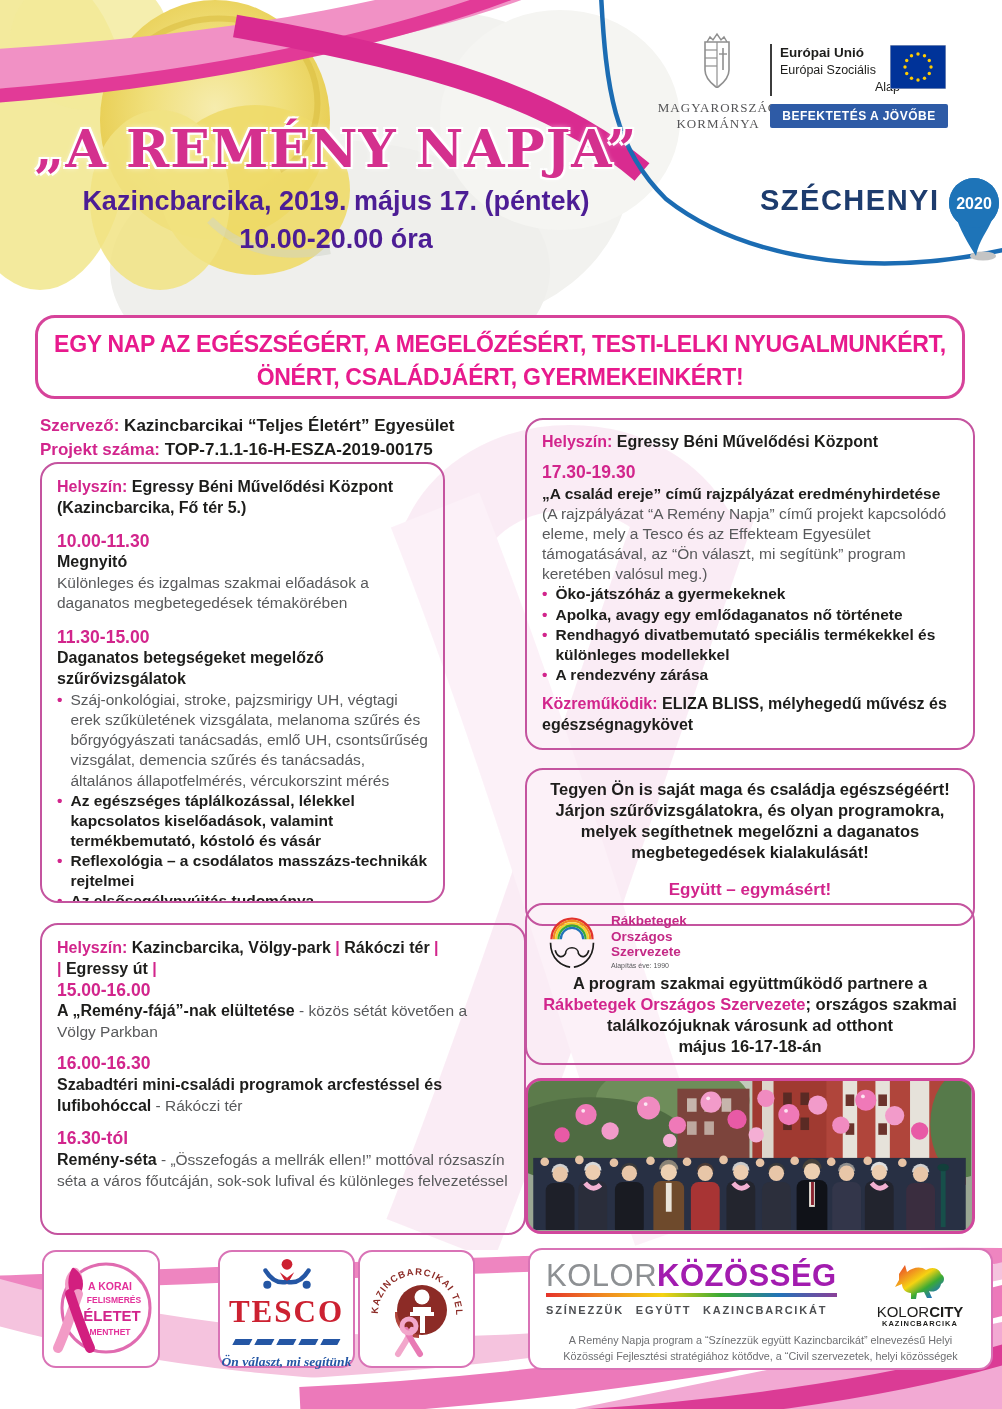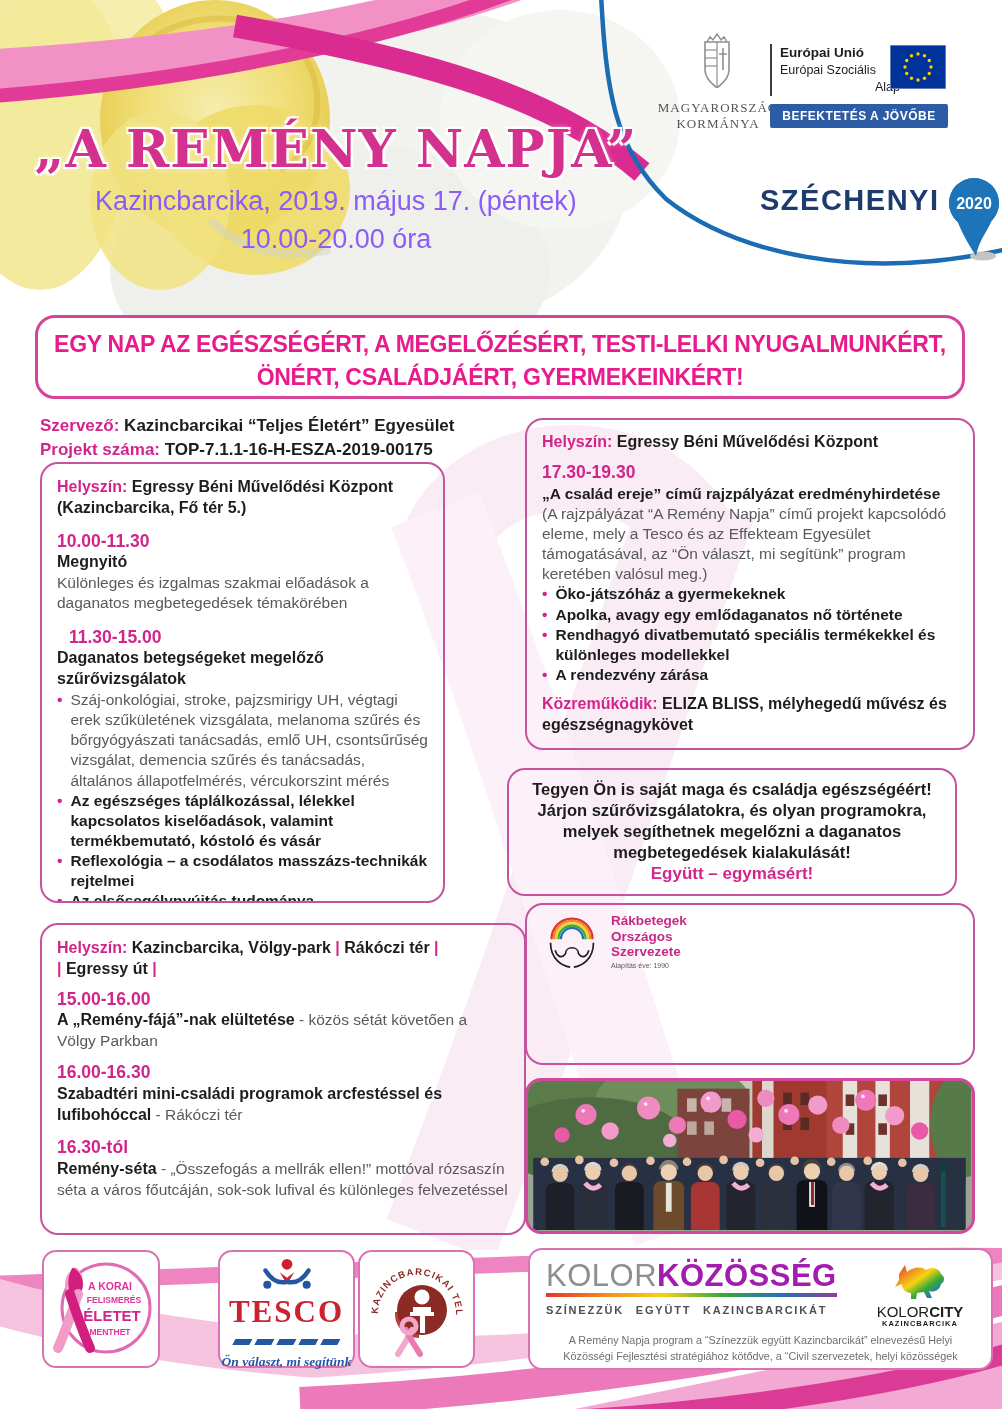--- a/index.html
+++ b/index.html
@@ -10,21 +10,21 @@
   .whitebox{border:2.5px solid #d973b6;border-radius:14px;background:#ffffff;box-sizing:border-box;}
   .lbl{color:#d2258c;font-weight:bold;}
   .time{color:#d2258c;font-weight:bold;font-size:17.5px;line-height:1.25;}
   .b{font-weight:bold;color:#1d1d1b;}
   .gray{color:#58595b;}
   .body-txt{font-size:15.5px;line-height:1.3;}
   .bullet{display:flex;gap:8px;font-size:15.5px;line-height:1.3;}
   .bullet::before{content:"•";color:#d2258c;font-weight:bold;flex:0 0 auto;}
   .title{font-family:"DejaVu Serif",serif;font-weight:bold;font-size:52px;letter-spacing:1px;color:#d4308e;
          text-shadow:-2px -2px 0 #fff,2px -2px 0 #fff,-2px 2px 0 #fff,2px 2px 0 #fff,0 0 6px #fff;}
-  .hdr-date{font-size:27px;font-weight:normal;color:#8b5cf6;line-height:1.25;}
+  .hdr-date{font-size:27px;font-weight:bold;color:#4c1d95;line-height:1.25;}
   .banner-line{color:#e81a8d;font-weight:bold;font-size:23px;letter-spacing:-0.3px;line-height:1.45;}
   .centered{text-align:center;}
   .pipe{color:#d2258c;font-weight:bold;}
   .small-serif{font-family:"Liberation Serif",serif;}
   .legal{font-size:10.8px;line-height:1.5;color:#6d6e71;}
   .tesco-word{font-family:"Liberation Serif",serif;font-weight:bold;color:#cc2131;font-size:31px;letter-spacing:2px;line-height:1;}
   .tesco-dash{display:inline-block;width:17px;height:5.5px;background:#2456a4;transform:skewX(-28deg);margin:0 2.5px;}
   .tesco-slogan{font-family:"Liberation Serif",serif;font-style:italic;font-weight:bold;color:#2456a4;font-size:13.5px;}
   .kolor1{font-size:31px;font-weight:400;color:#8d9093;letter-spacing:0.5px;}
   .kolor2{font-size:31px;font-weight:800;color:#a21caf;letter-spacing:0.5px;}
@@ -141,21 +141,21 @@
   </div>
 
   <div class="abs pinkbox" style="left:40px;top:462px;width:405px;height:441px;padding:13px 15px;overflow:hidden;">
     <div class="body-txt" style="font-size:16px;">
       <span class="lbl">Helyszín:</span>
       <span class="b">Egressy Béni Művelődési Központ (Kazincbarcika, Fő tér 5.)</span>
     </div>
     <div class="time" style="margin-top:12px;">10.00-11.30</div>
     <div class="b body-txt" style="font-size:16px;">Megnyitó</div>
     <div class="gray body-txt">Különleges és izgalmas szakmai előadások a daganatos megbetegedések témakörében</div>
-    <div class="time" style="margin-top:13px;margin-left:12px;">11.30-15.00</div>
+    <div class="time" style="margin-top:13px;">11.30-15.00</div>
     <div class="b body-txt" style="font-size:16px;">Daganatos betegségeket megelőző szűrővizsgálatok</div>
     <div class="bullet gray">
         <span>Száj-onkológiai, stroke, pajzsmirigy UH, végtagi erek szűkületének vizsgálata, melanoma szűrés és bőrgyógyászati tanácsadás, emlő UH, csontsűrűség vizsgálat, demencia szűrés és tanácsadás, általános állapotfelmérés, vércukorszint mérés</span>
       </div>
     <div class="bullet b">
         <span>Az egészséges táplálkozással, lélekkel kapcsolatos kiselőadások, valamint termékbemutató, kóstoló és vásár</span>
       </div>
     <div class="bullet b">
         <span>Reflexológia – a csodálatos masszázs-technikák rejtelmei</span>
       </div>
@@ -168,21 +168,21 @@
     <div class="body-txt" style="font-size:16px;">
       <span class="lbl">Helyszín:</span>
       <span class="b">Kazincbarcika, Völgy-park</span>
       <span class="pipe">|</span>
       <span class="b">Rákóczi tér</span>
       <span class="pipe">|</span><br>
       <span class="pipe">|</span>
       <span class="b">Egressy út</span>
       <span class="pipe">|</span>
     </div>
-    <div class="time" style="margin-top:9px;">15.00-16.00</div>
+    <div class="time" style="margin-top:0;">15.00-16.00</div>
     <div class="body-txt"><span class="b" style="font-size:16px;">A „Remény-fájá”-nak elültetése</span><span class="gray"> - közös sétát követően a Völgy Parkban</span></div>
     <div class="time" style="margin-top:11px;">16.00-16.30</div>
     <div class="body-txt"><span class="b" style="font-size:16px;">Szabadtéri mini-családi programok arcfestéssel és lufibohóccal</span><span class="gray"> - Rákóczi tér</span></div>
     <div class="time" style="margin-top:11px;">16.30-tól</div>
     <div class="body-txt"><span class="b" style="font-size:16px;">Remény-séta</span><span class="gray"> - „Összefogás a mellrák ellen!” mottóval rózsaszín séta a város főutcáján, sok-sok lufival és különleges felvezetéssel</span></div>
   </div>
 
   <div class="abs pinkbox" style="left:525px;top:418px;width:450px;height:332px;padding:12px 15px;overflow:hidden;">
     <div class="body-txt" style="font-size:16px;">
       <span class="lbl">Helyszín:</span>
@@ -202,23 +202,23 @@
       </div>
     <div class="bullet b">
         <span>A rendezvény zárása</span>
       </div>
     <div class="body-txt" style="margin-top:9px;font-size:16px;">
       <span class="lbl">Közreműködik:</span>
       <span class="b">ELIZA BLISS, mélyhegedű művész és egészségnagykövet</span>
     </div>
   </div>
 
-  <div class="abs pinkbox centered" style="left:507px;top:768px;width:450px;height:128px;padding:9px 16px;overflow:hidden;">
+  <div class="abs pinkbox centered" style="left:525px;top:768px;width:450px;height:158px;padding:9px 16px;overflow:hidden;">
     <div class="b" style="font-size:16.5px;line-height:1.27;">Tegyen Ön is saját maga és családja egészségéért! Járjon szűrővizsgálatokra, és olyan programokra, melyek segíthetnek megelőzni a daganatos megbetegedések kialakulását!</div>
-    <div class="lbl" style="font-size:17px;line-height:1.3;">Együtt – egymásért!</div>
+    <div class="lbl" style="font-size:17px;line-height:1.3;margin-top:16px;">Együtt – egymásért!</div>
   </div>
 
   <div class="abs pinkbox centered" style="left:525px;top:903px;width:450px;height:162px;padding:8px 14px;overflow:hidden;">
     <div style="display:flex;gap:8px;align-items:center;">
       <svg width="62" height="56" viewBox="0 0 64 60">
         <path d="M10,28 A22,22 0 0 1 54,28" fill="none" stroke="#e2332d" stroke-width="2.4"></path>
         <path d="M12.5,28 A19.5,19.5 0 0 1 51.5,28" fill="none" stroke="#f08a21" stroke-width="2.4"></path>
         <path d="M15,28 A17,17 0 0 1 49,28" fill="none" stroke="#f2d22c" stroke-width="2.4"></path>
         <path d="M17.5,28 A14.5,14.5 0 0 1 46.5,28" fill="none" stroke="#3aaa35" stroke-width="2.4"></path>
         <path d="M20,28 A12,12 0 0 1 44,28" fill="none" stroke="#2273b8" stroke-width="2.4"></path>
@@ -227,20 +227,24 @@
         <path d="M25,44 C25,35 39,35 39,44" fill="none" stroke="#1d1d1b" stroke-width="1.8"></path>
         <path d="M25,44 C21,49 16,47 14,40" fill="none" stroke="#1d1d1b" stroke-width="1.8"></path>
         <path d="M39,44 C43,49 48,47 50,40" fill="none" stroke="#1d1d1b" stroke-width="1.8"></path>
       </svg>
       <div style="text-align:left;">
         <div class="lbl" style="font-size:13.5px;line-height:1.15;color:#c42a86;">Rákbetegek</div>
         <div class="lbl" style="font-size:13.5px;line-height:1.15;color:#c42a86;">Országos</div>
         <div class="lbl" style="font-size:13.5px;line-height:1.15;color:#c42a86;">Szervezete</div>
         <div class="gray" style="font-size:7px;margin-top:2px;">Alapítás éve: 1990</div>
       </div>
+    </div>
+    <div style="font-size:16.5px;line-height:1.28;margin-top:4px;">
+      <span class="b">A program szakmai együttműködő partnere a </span><span class="lbl">Rákbetegek Országos Szervezete</span><span class="b">; országos szakmai találkozójuknak városunk ad otthont</span>
+      <div class="b">május 16-17-18-án</div>
     </div>
   </div>
 
   <div class="abs" style="left:525px;top:1078px;width:450px;height:156px;border:3.5px solid #d0479c;border-radius:16px;overflow:hidden;box-sizing:border-box;background:#9aa693;">
     <svg width="443" height="149" viewBox="0 0 450 155">
       <rect x="0" y="0" width="450" height="155" fill="#c2cabb"></rect>
       <ellipse cx="50" cy="28" rx="95" ry="52" fill="#5c7b4b"></ellipse>
       <ellipse cx="145" cy="20" rx="80" ry="40" fill="#6e8d5a"></ellipse>
       <ellipse cx="60" cy="62" rx="100" ry="45" fill="#4f6b42"></ellipse>
       <rect x="150" y="8" width="75" height="85" fill="#7c443c"></rect>

